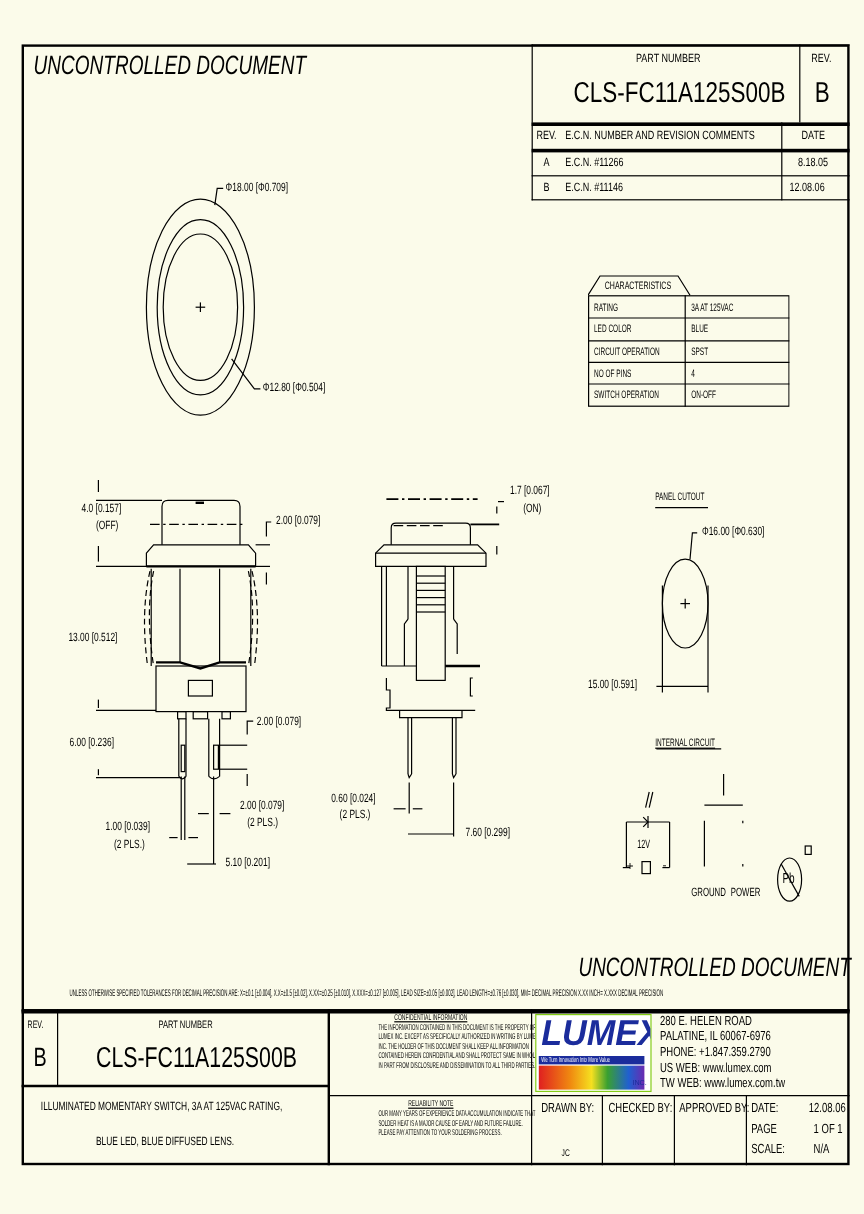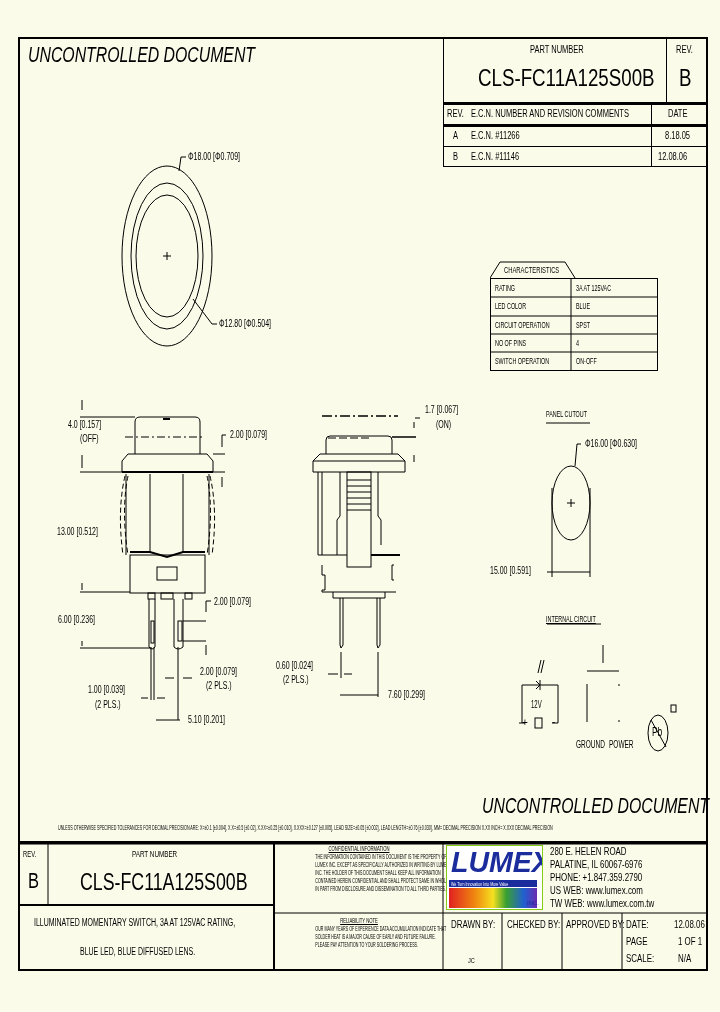--- a/index.html
+++ b/index.html
@@ -44,21 +44,21 @@
     <div class="t" style="left:28px;top:29px;font-size:10px;transform:scaleX(0.75);transform-origin:left top;">E.C.N. #11266</div>
     <div class="t" style="left:222px;top:29px;font-size:10px;transform:scaleX(0.75);transform-origin:left top;">8.18.05</div>
   </div>
   <div>
     <div class="t" style="left:10px;top:50px;font-size:10px;transform:scaleX(0.75);transform-origin:left top;">B</div>
     <div class="t" style="left:28px;top:50px;font-size:10px;transform:scaleX(0.75);transform-origin:left top;">E.C.N. #11146</div>
     <div class="t" style="left:215px;top:50px;font-size:10px;transform:scaleX(0.75);transform-origin:left top;">12.08.06</div>
   </div>
 </div>
 
-<div class="abs" style="left:490px;top:228px;width:168px;height:112px;margin-top:32px;">
+<div class="abs" style="left:490px;top:228px;width:168px;height:112px;">
   <svg width="168" height="112">
     <path d="M0,18 L10,2 L75,2 L85,18" fill="none" stroke="#000" stroke-width="1"></path>
     <rect x="0.5" y="18.5" width="167" height="92" fill="none" stroke="#000" stroke-width="1"></rect>
     <line x1="0" y1="37" x2="168" y2="37" stroke="#000"></line>
     <line x1="0" y1="56" x2="168" y2="56" stroke="#000"></line>
     <line x1="0" y1="74" x2="168" y2="74" stroke="#000"></line>
     <line x1="0" y1="92" x2="168" y2="92" stroke="#000"></line>
     <line x1="81" y1="18" x2="81" y2="111" stroke="#000"></line>
   </svg>
   <div class="t" style="left:14px;top:6px;font-size:9px;transform:scaleX(0.65);transform-origin:left top;">CHARACTERISTICS</div>

